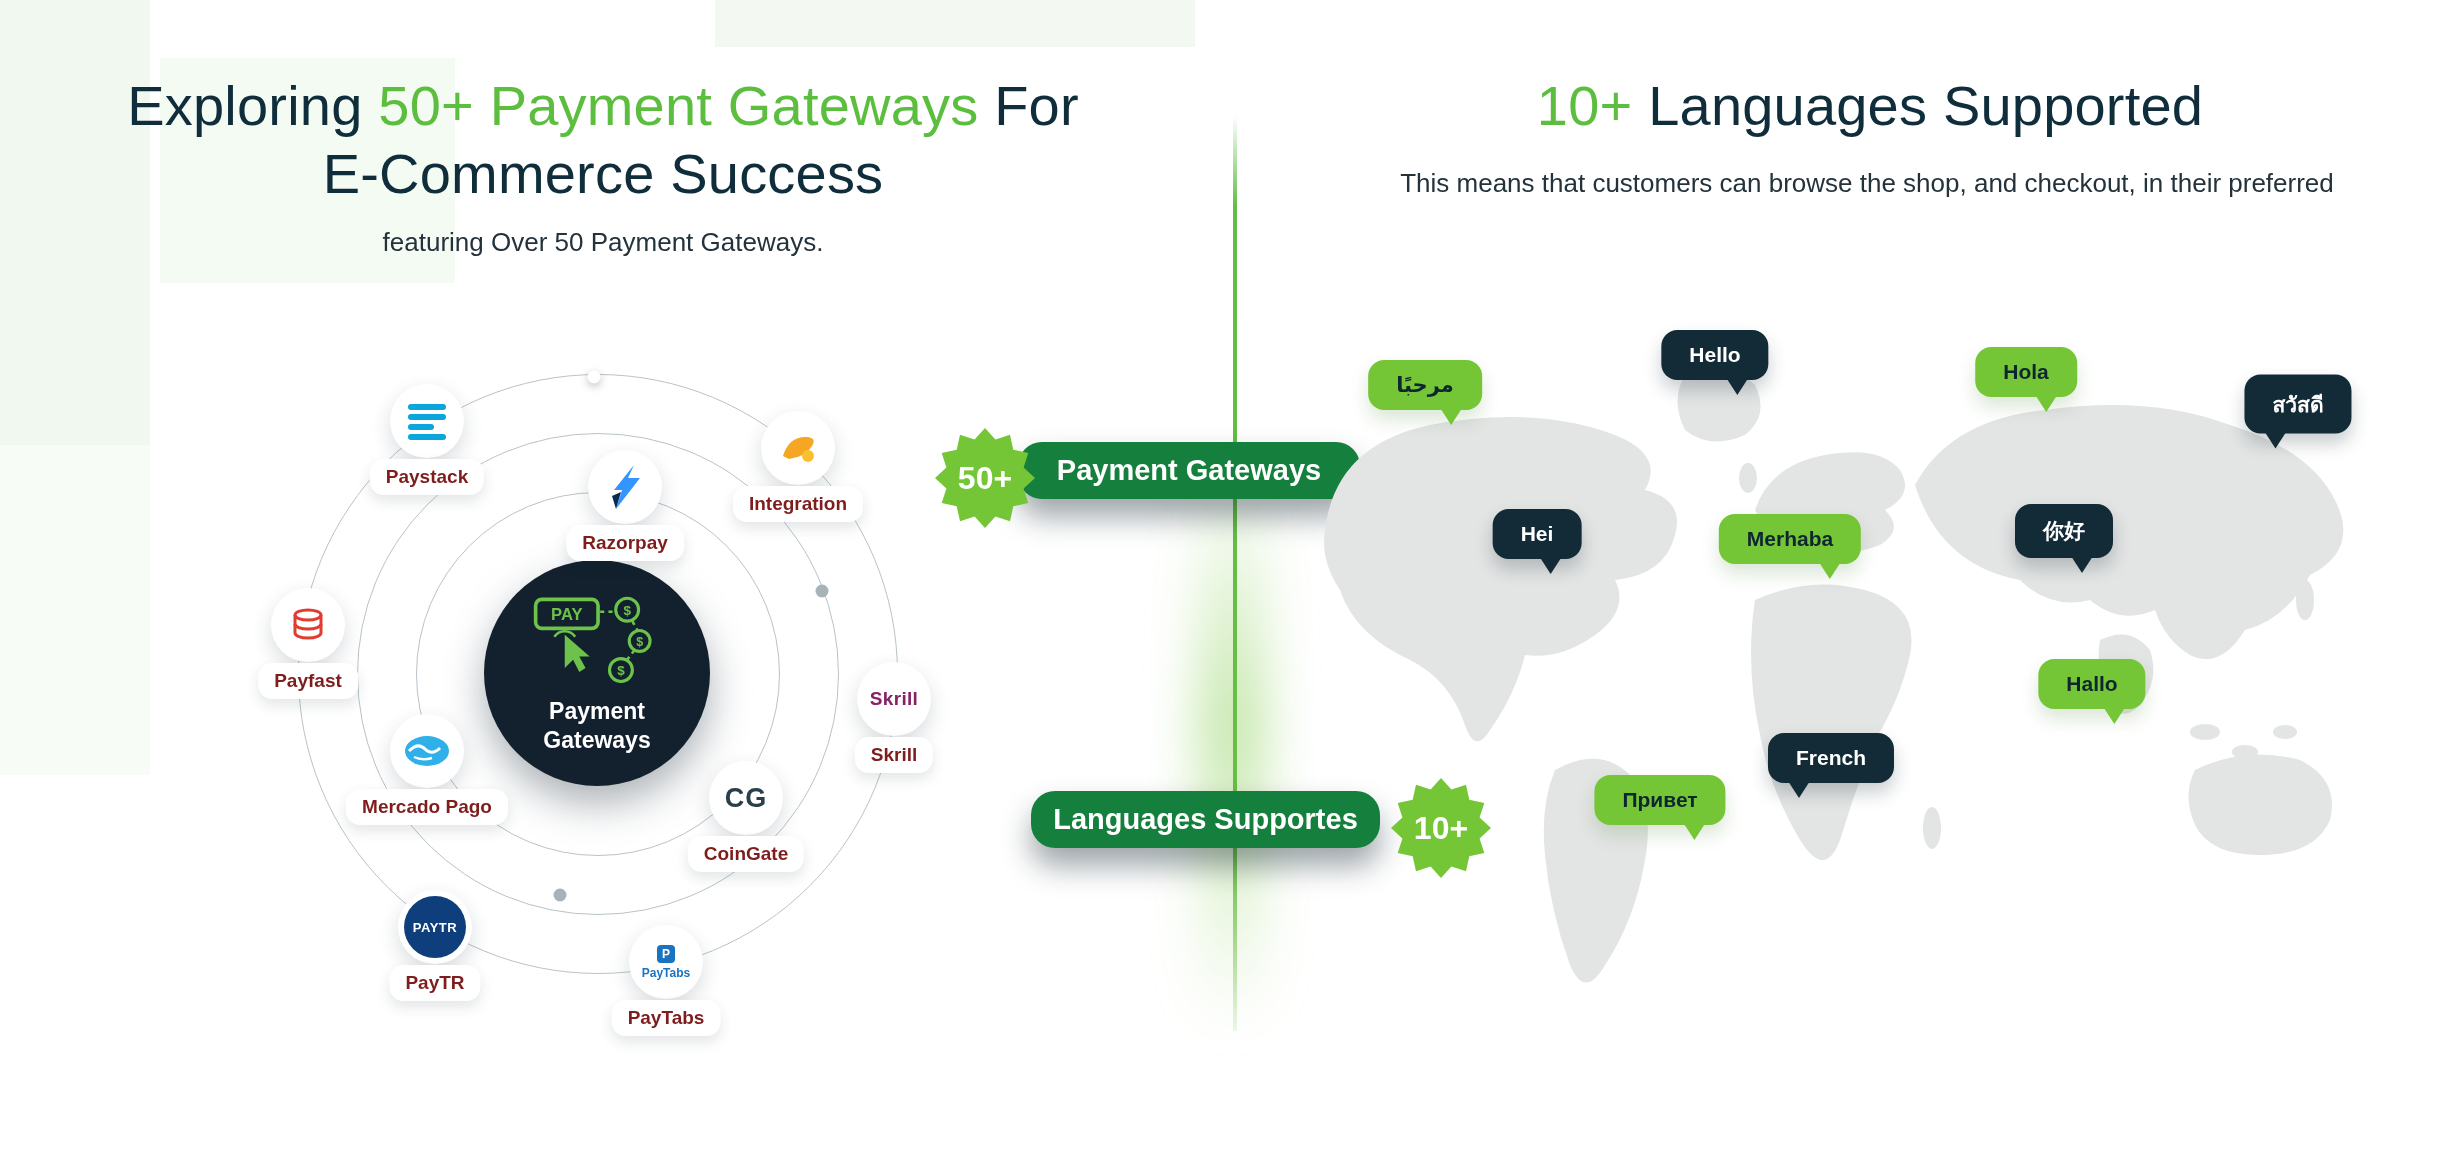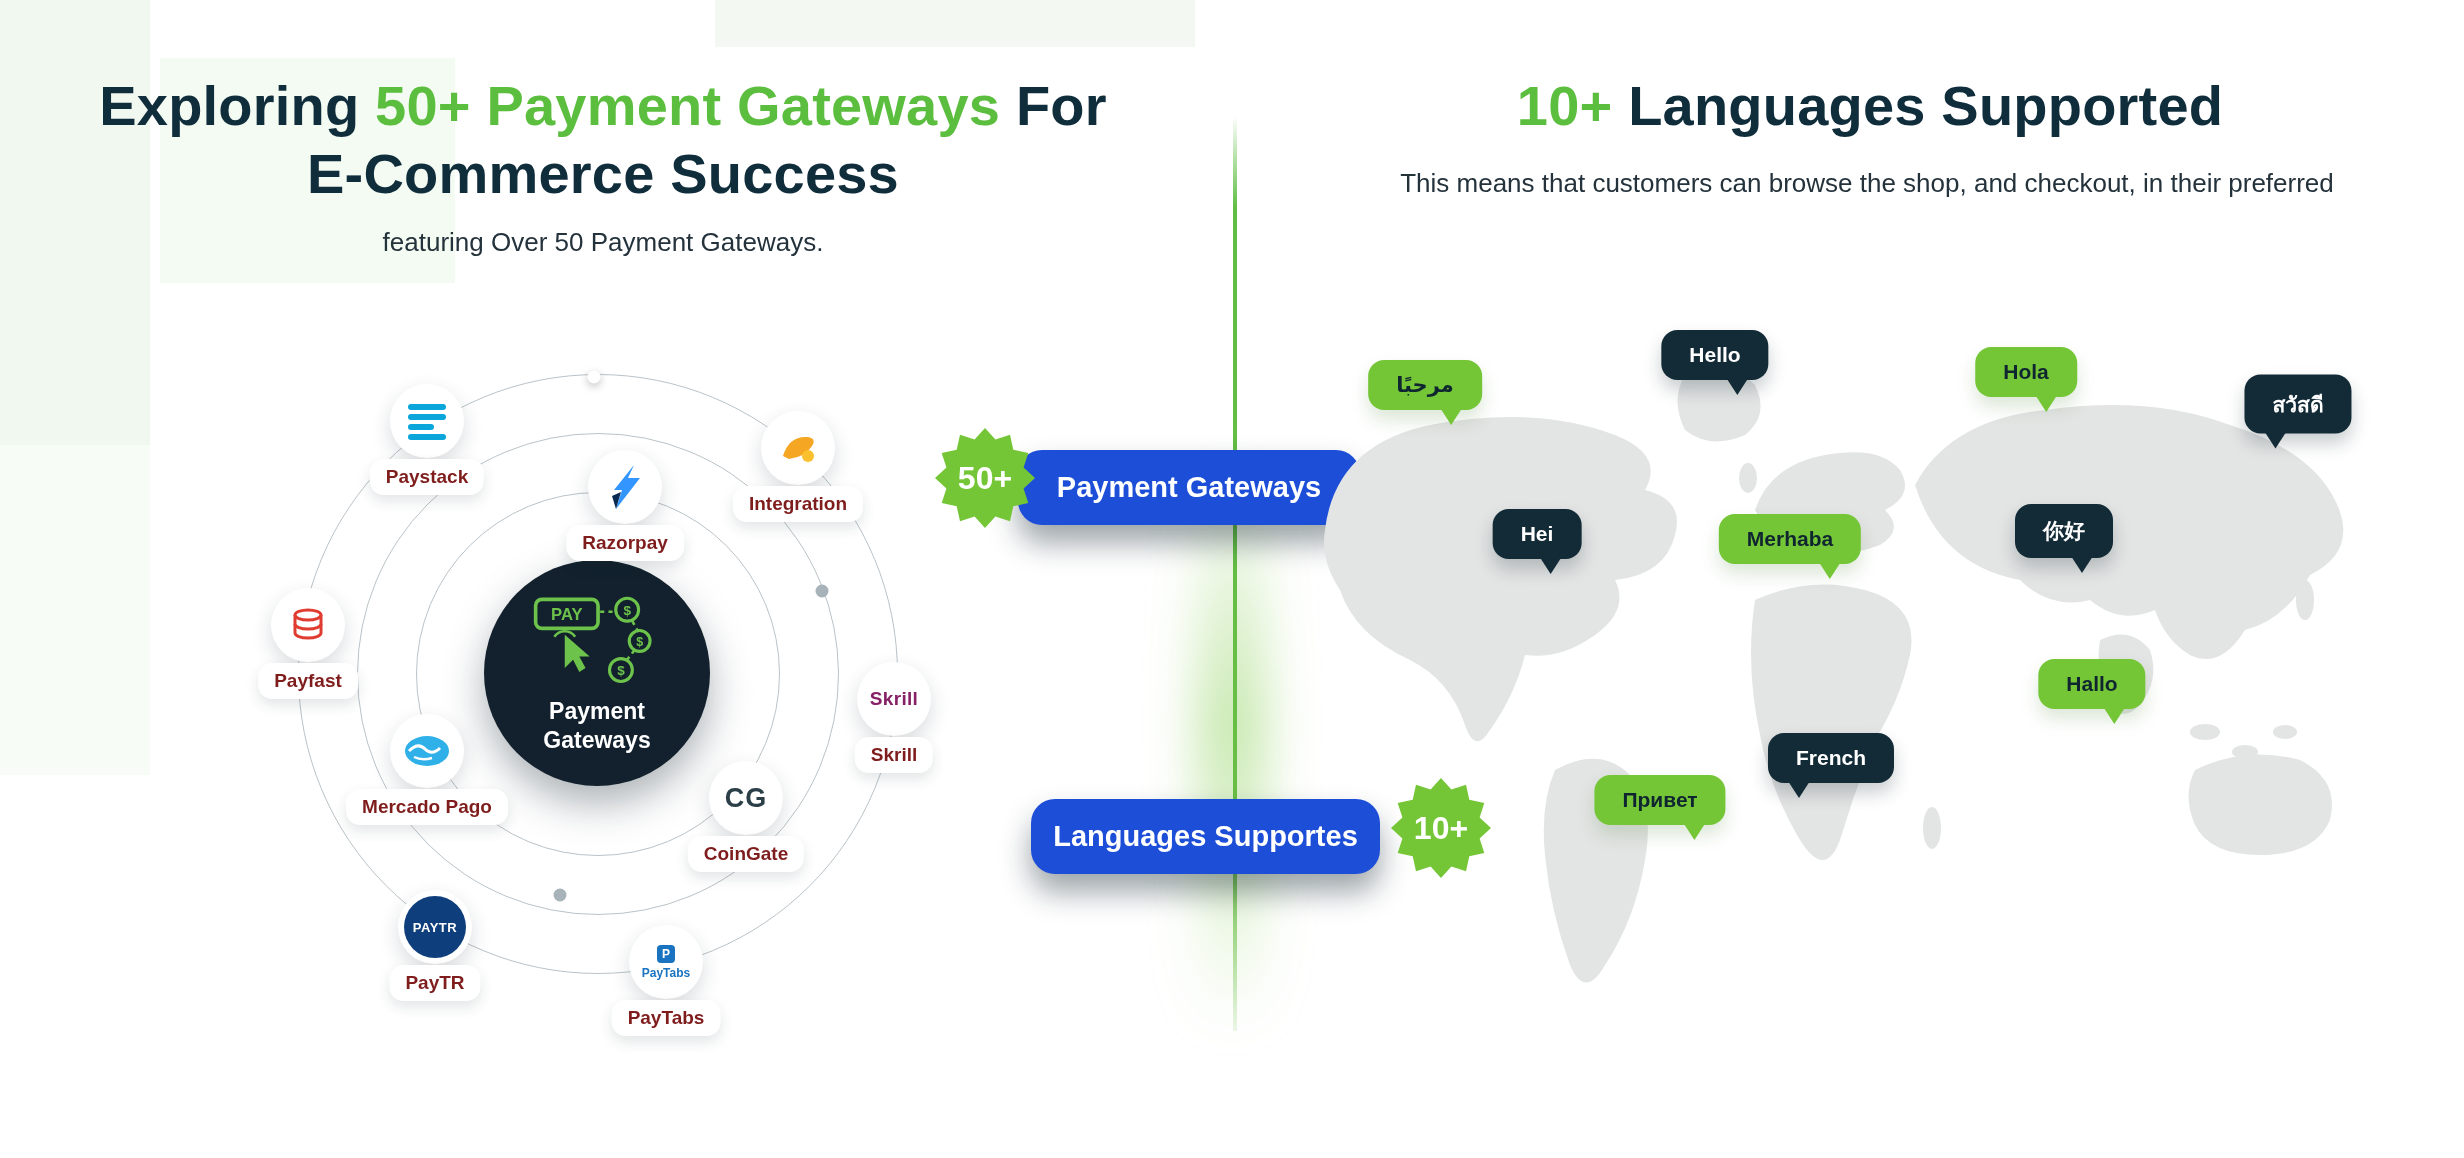--- a/index.html
+++ b/index.html
@@ -7,21 +7,21 @@
   .stage{position:relative;width:2464px;height:1158px;overflow:hidden;background:#ffffff;}
 
   
   .bg-patch{position:absolute;background:#eef6ec;}
   .bg1{left:0;top:0;width:150px;height:445px;opacity:.8;}
   .bg2{left:160px;top:58px;width:295px;height:225px;background:#f0f9ec;opacity:.7;}
   .bg3{left:715px;top:0;width:480px;height:47px;opacity:.7;}
   .bg4{left:0;top:445px;width:150px;height:330px;background:#f6fbf4;opacity:.8;}
 
   
-  .h1{position:absolute;text-align:center;font-weight:bold;font-size:56px;line-height:1.22;color:#102d3c;letter-spacing:.2px;}
+  .h1{position:absolute;text-align:center;font-weight:normal;font-size:56px;line-height:1.22;color:#102d3c;letter-spacing:.2px;}
   .h1 .grn{color:#5cbe3e;}
   .h1-left{left:28px;top:72px;width:1150px;}
   .h1-right{left:1320px;top:72px;width:1100px;}
   .sub{position:absolute;text-align:center;font-size:26px;line-height:1.45;color:#24323c;}
   .sub-left{left:53px;top:224px;width:1100px;}
   .sub-right{left:1317px;top:165px;width:1100px;}
 
   
   .ring{position:absolute;border:1.6px solid #b9c3c9;border-radius:50%;}
   .r1{left:416px;top:492px;width:362px;height:362px;}
@@ -47,22 +47,22 @@
   .paytabs-p{width:18px;height:18px;border-radius:4px;background:#1a73c0;color:#fff;font-size:12px;font-weight:bold;
     display:flex;align-items:center;justify-content:center;}
   .paytabs-word{font-size:12px;font-weight:bold;color:#1a73c0;}
 
   
   .divider{position:absolute;left:1233px;top:116px;width:4px;height:915px;
     background:linear-gradient(180deg,rgba(106,191,69,0) 0%,#5fbe43 10%,#6abf45 80%,rgba(106,191,69,.12) 100%);}
   .divider-glow{position:absolute;left:1200px;top:470px;width:64px;height:560px;
     background:linear-gradient(180deg,rgba(116,198,55,0) 0%,rgba(116,198,55,.45) 45%,rgba(116,198,55,0) 100%);
     filter:blur(26px);}
-  .pill{position:absolute;height:75px;background:#1d4ed8;border-radius:24px;display:flex;align-items:center;justify-content:center;
-    color:#ffffff;font-weight:bold;font-size:29px;box-shadow:0 18px 30px rgba(10,30,40,.40);margin-top:8px;}
+  .pill{position:absolute;height:57px;background:#15803d;border-radius:24px;display:flex;align-items:center;justify-content:center;
+    color:#ffffff;font-weight:bold;font-size:29px;box-shadow:0 18px 30px rgba(10,30,40,.40);}
   .pill-payments{left:1018px;top:442px;width:342px;}
   .pill-langs{left:1031px;top:791px;width:349px;}
   .starburst{position:absolute;width:100px;height:100px;background:#74c637;display:flex;align-items:center;justify-content:center;
     color:#ffffff;font-weight:bold;font-size:32px;z-index:3;
     clip-path:polygon(100% 50%,88.6% 60.4%,93.3% 75%,78.3% 78.3%,75% 93.3%,60.4% 88.6%,50% 100%,39.6% 88.6%,25% 93.3%,21.7% 78.3%,6.7% 75%,11.4% 60.4%,0% 50%,11.4% 39.6%,6.7% 25%,21.7% 21.7%,25% 6.7%,39.6% 11.4%,50% 0%,60.4% 11.4%,75% 6.7%,78.3% 21.7%,93.3% 25%,88.6% 39.6%);}
   .star-50{left:935px;top:428px;}
   .star-10{left:1391px;top:778px;}
 
   
   .map-wrap{position:absolute;left:1300px;top:350px;width:1110px;height:720px;}

